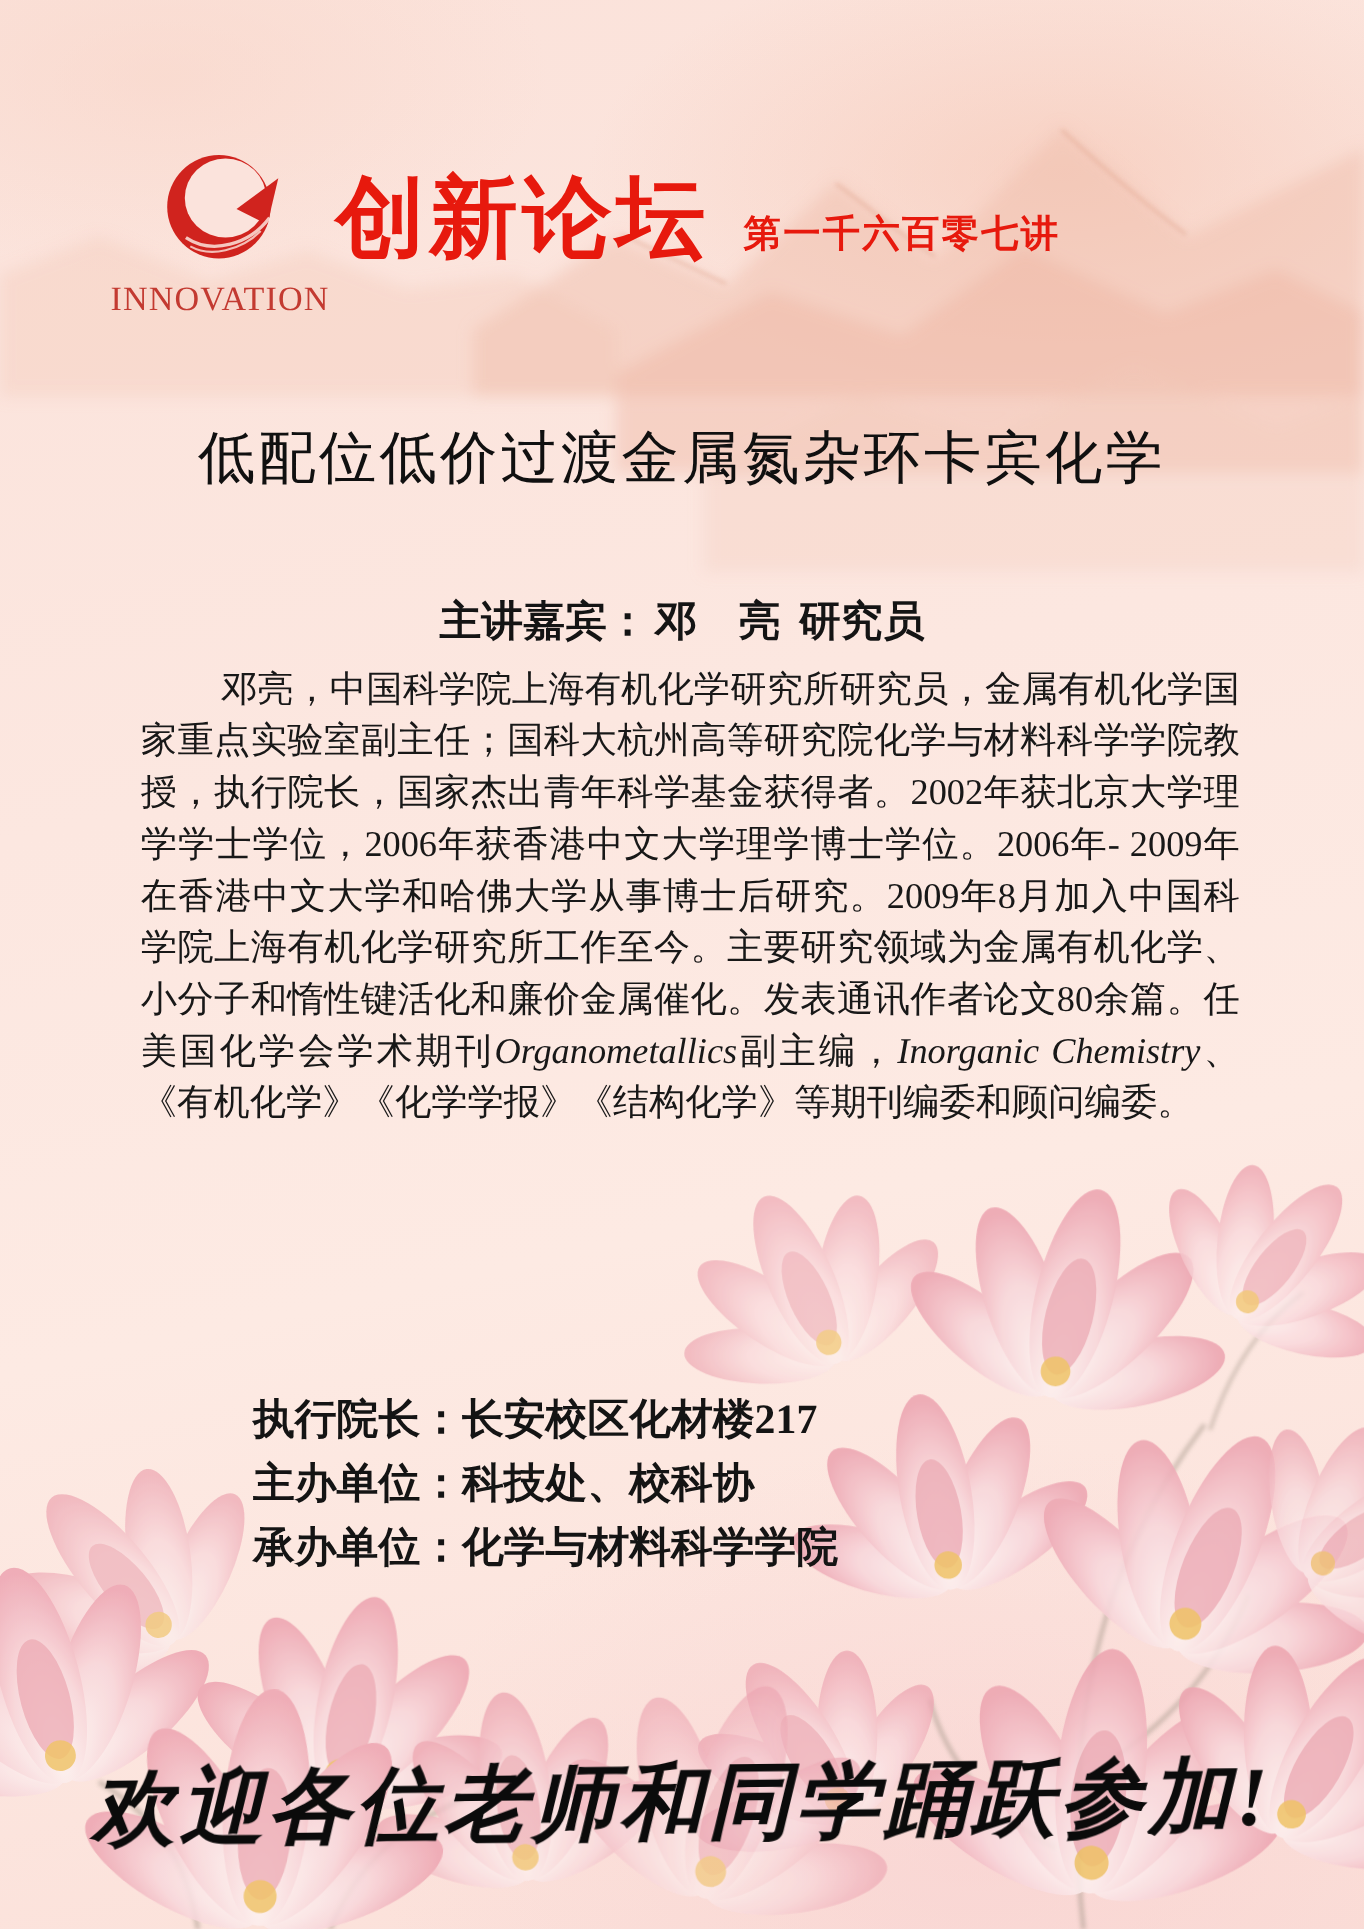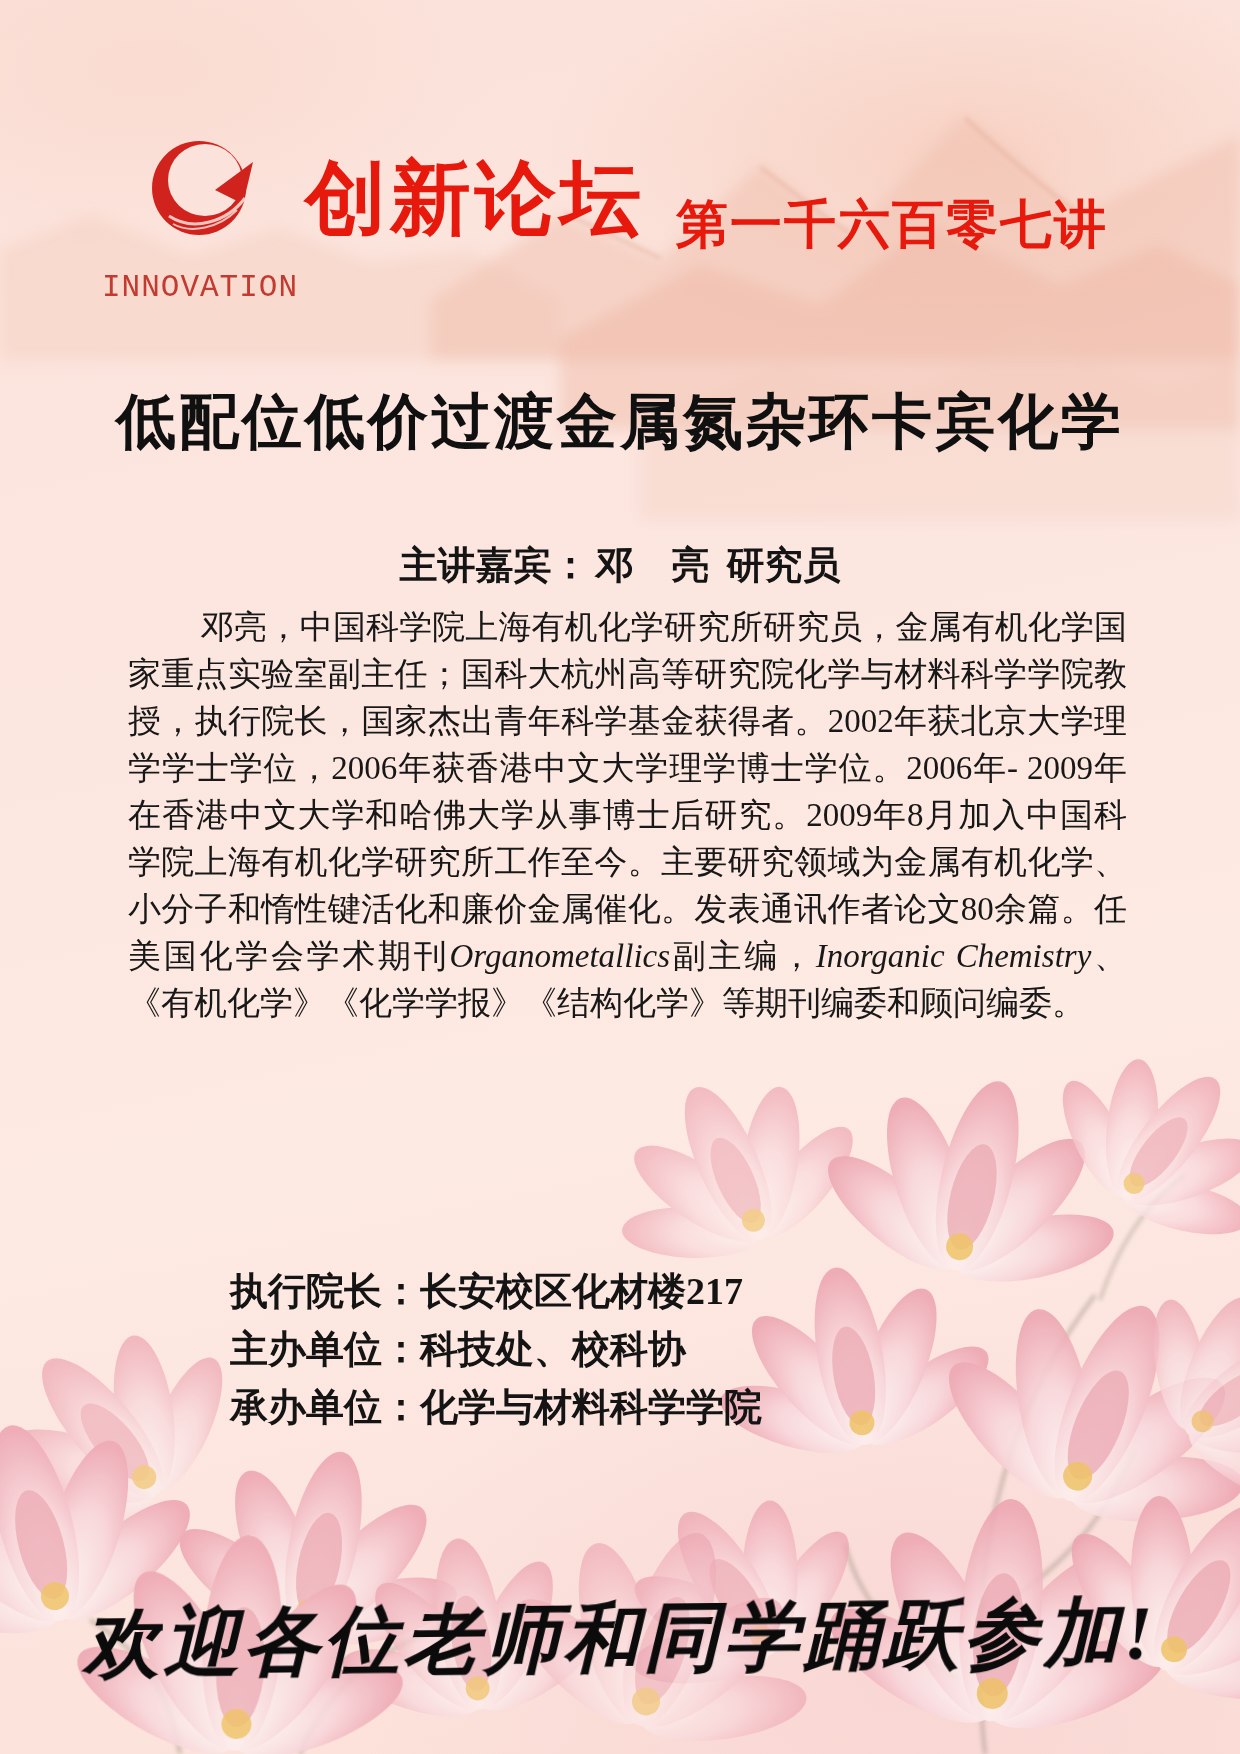--- a/index.html
+++ b/index.html
@@ -17,37 +17,37 @@
     background:
       radial-gradient(620px 300px at 78% 9%, rgba(242,183,160,.42), rgba(242,183,160,0) 70%),
       radial-gradient(500px 260px at 12% 4%, rgba(248,213,200,.55), rgba(248,213,200,0) 70%),
       radial-gradient(760px 520px at 72% 96%, rgba(246,199,203,.40), rgba(246,199,203,0) 72%);
   }
   .bg{position:absolute;inset:0;z-index:0;}
   
   .logo{position:absolute;left:98px;top:128px;width:204px;text-align:center;z-index:1;}
   .logo-mark{display:block;margin:0 auto;}
   .logo-text{
-    margin-top:20px;font-size:31px;letter-spacing:1px;color:#c33a31;
-    font-family:Liberation Mono, monospace;
+    margin-top:4px;font-size:31px;letter-spacing:1px;color:#c33a31;
+    font-family:Liberation Serif, serif;
   }
   .forum-title{
     position:absolute;left:305px;top:150px;margin:0;z-index:1;
     font-family:"Liberation Sans",sans-serif;
     font-size:81px;font-weight:bold;color:#e7190d;letter-spacing:4px;line-height:1.2;
   }
   .lecture-number{
     position:absolute;left:676px;top:190px;z-index:1;
     font-family:Liberation Serif, serif;
-    font-size:52px;font-weight:bold;color:#e7190d;letter-spacing:2px;
+    font-size:34px;font-weight:bold;color:#e7190d;letter-spacing:2px;
   }
   
   .talk-title{
     position:absolute;left:60px;right:60px;top:382px;margin:0;z-index:1;
-    text-align:center;font-size:60px;font-weight:bold;letter-spacing:3px;color:#101010;
+    text-align:center;font-size:52px;font-weight:normal;letter-spacing:3px;color:#101010;
   }
   
   .people{position:absolute;left:0;right:0;top:500px;text-align:center;z-index:1;}
   .people-inner{display:inline-block;text-align:left;margin-top:46px;}
   .person-line{font-size:38px;font-weight:bold;line-height:1.0;margin-bottom:20px;white-space:pre;}
   .person-name{margin-left:0.15em;}
   .person-title{margin-left:0.45em;}
   
   .bio{
     position:absolute;left:128px;right:113px;top:604px;margin:0;z-index:1;

